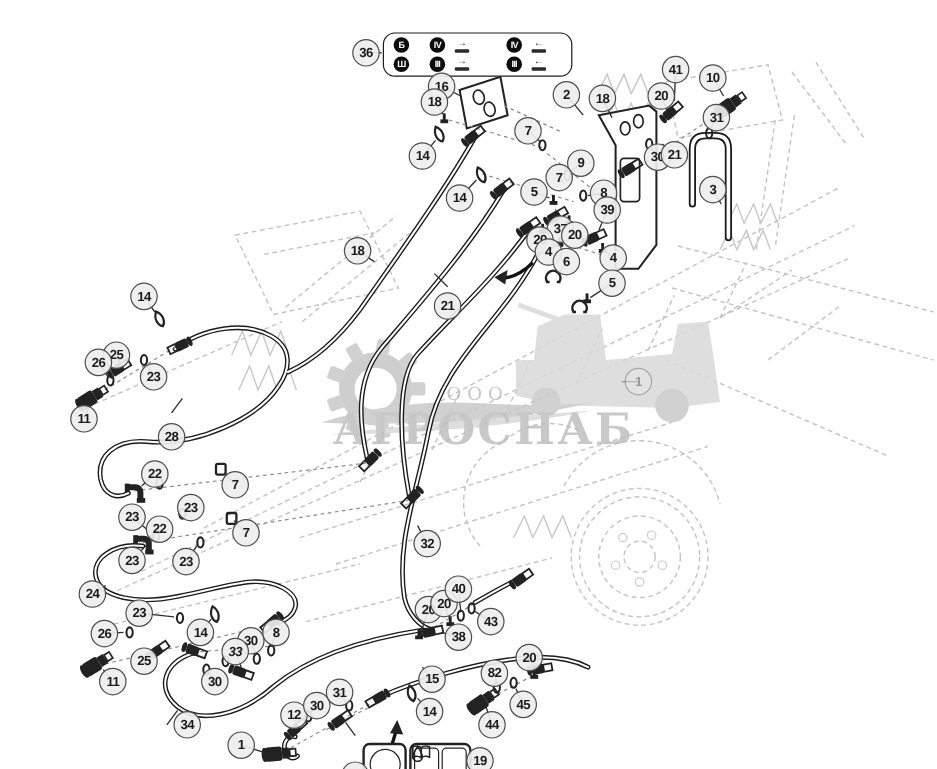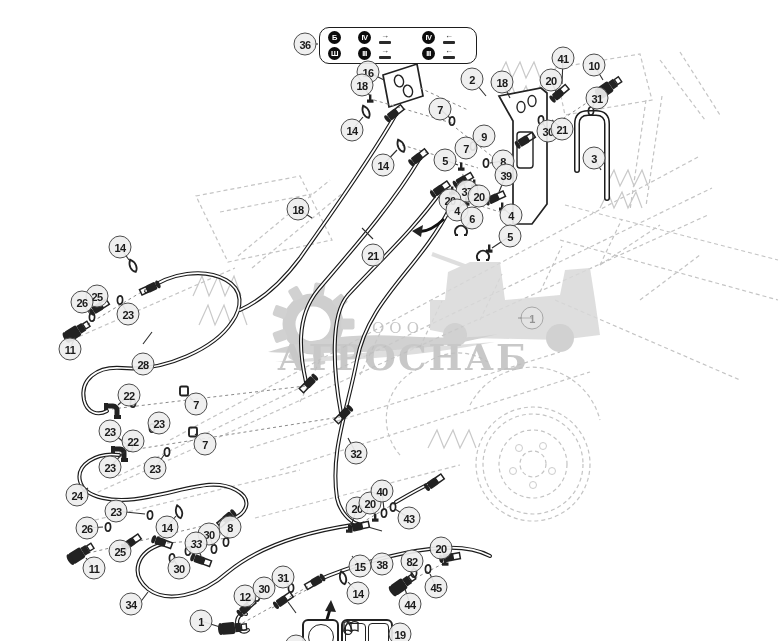--- a/index.html
+++ b/index.html
@@ -481,33 +481,33 @@
       <div class="co" style="left: 77px; top: 495px;">24</div>
       <div class="co" style="left: 116px; top: 511px;">23</div>
       <div class="co" style="left: 87px; top: 528px;">26</div>
       <div class="co" style="left: 120px; top: 551px;">25</div>
       <div class="co" style="left: 94px; top: 568px;">11</div>
       <div class="co" style="left: 167px; top: 527px;">14</div>
       <div class="co" style="left: 209px; top: 534px;">30</div>
       <div class="co" style="left: 196px; top: 543px; font-style: italic;">33</div>
       <div class="co" style="left: 179px; top: 568px;">30</div>
       <div class="co" style="left: 230px; top: 527px;">8</div>
-      <div class="co" style="left: 131px; top: 604px; text-align: right;">34</div>
+      <div class="co" style="left: 156px; top: 604px; text-align: right;">34</div>
       <div class="co" style="left: 201px; top: 621px;">1</div>
       <div class="co" style="left: 245px; top: 596px;">12</div>
       <div class="co" style="left: 264px; top: 588px;">30</div>
       <div class="co" style="left: 283px; top: 577px;">31</div>
       <div class="co" style="left: 296px; top: 646px;">35</div>
       <div class="co" style="left: 360px; top: 566px;">15</div>
       <div class="co" style="left: 358px; top: 593px;">14</div>
       <div class="co" style="left: 400px; top: 634px;">19</div>
       <div class="co" style="left: 357px; top: 508px;">20</div>
       <div class="co" style="left: 370px; top: 503px;">20</div>
       <div class="co" style="left: 382px; top: 491px;">40</div>
-      <div class="co" style="left: 382px; top: 531px; margin-top: 33px;">38</div>
+      <div class="co" style="left: 382px; top: 531px;">38</div>
       <div class="co" style="left: 409px; top: 518px;">43</div>
       <div class="co" style="left: 441px; top: 548px;">20</div>
       <div class="co" style="left: 412px; top: 561px;">82</div>
       <div class="co" style="left: 436px; top: 587px;">45</div>
       <div class="co" style="left: 410px; top: 604px;">44</div>
     </div>
 
 </div>
 
 </body></html>

